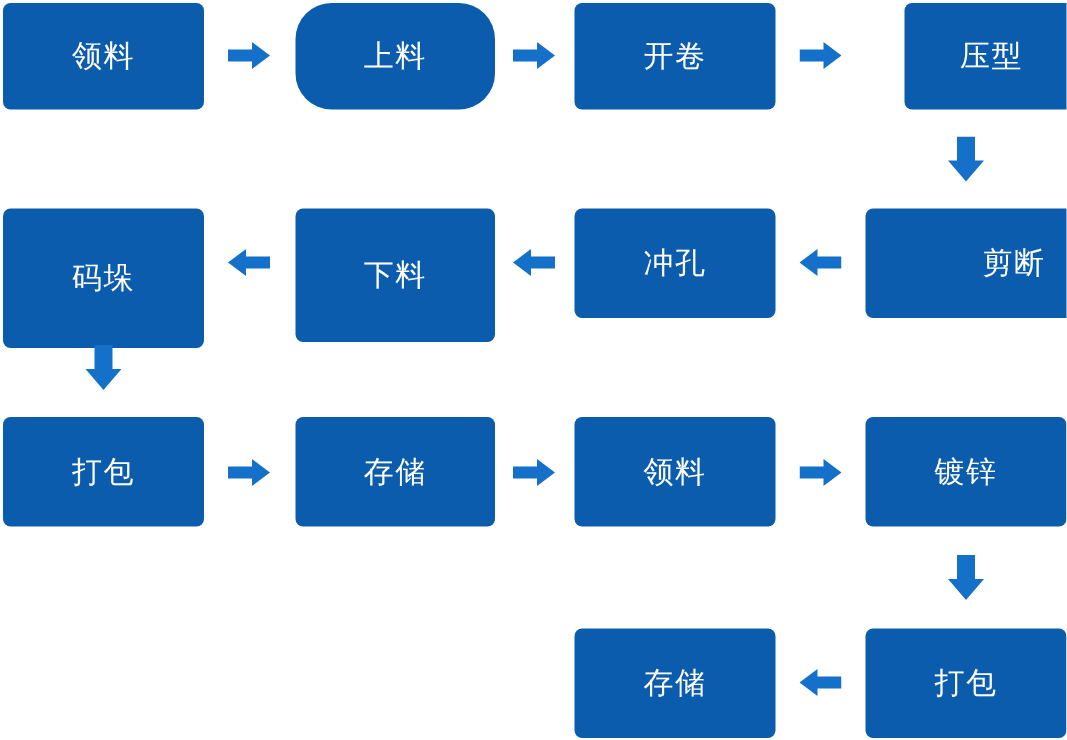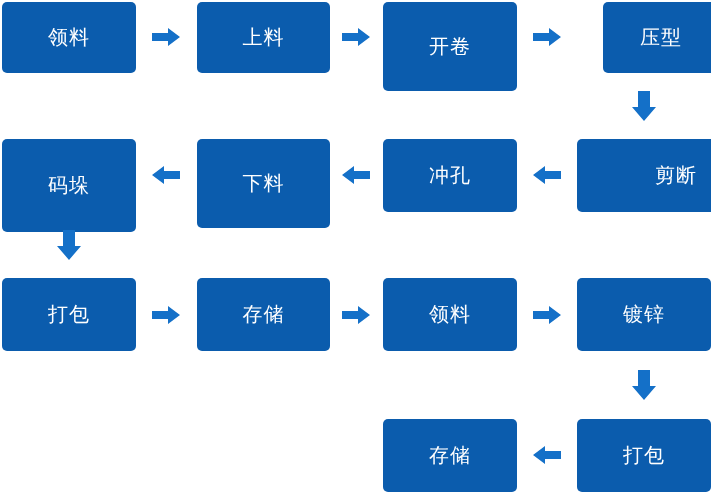--- a/index.html
+++ b/index.html
@@ -26,22 +26,22 @@
     font-weight: 400;
     letter-spacing: 1px;
     text-align: center;
     user-select: none;
   }
   .arrow { position: absolute; display: block; }
   .arrow polygon { fill: var(--arrow-fill, #1470c8); }
 
   
   .n0  { left: 2px;   top: 2px;   width: 134px; height: 71px; }
-  .n1  { left: 197px; top: 2px;   width: 133px; height: 71px; }
-  .n2  { left: 383px; top: 2px;   width: 134px; height: 89px; }
+  .n1  { left: 197px; top: 2px;   width: 133px; height: 71px; border-radius: 24px; }
+  .n2  { left: 383px; top: 2px;   width: 134px; height: 71px; }
   .n3  { left: 603px; top: 2px;   width: 116px; height: 71px; }
   .n4  { left: 2px;   top: 139px; width: 134px; height: 93px; }
   .n5  { left: 197px; top: 139px; width: 133px; height: 89px; }
   .n6  { left: 383px; top: 139px; width: 134px; height: 73px; }
   .n7  { left: 577px; top: 139px; width: 134px; height: 73px; padding-left: 32px; }
   .n8  { left: 2px;   top: 278px; width: 134px; height: 73px; }
   .n9  { left: 197px; top: 278px; width: 133px; height: 73px; }
   .n10 { left: 383px; top: 278px; width: 134px; height: 73px; }
   .n11 { left: 577px; top: 278px; width: 134px; height: 73px; }
   .n12 { left: 383px; top: 419px; width: 134px; height: 73px; }

